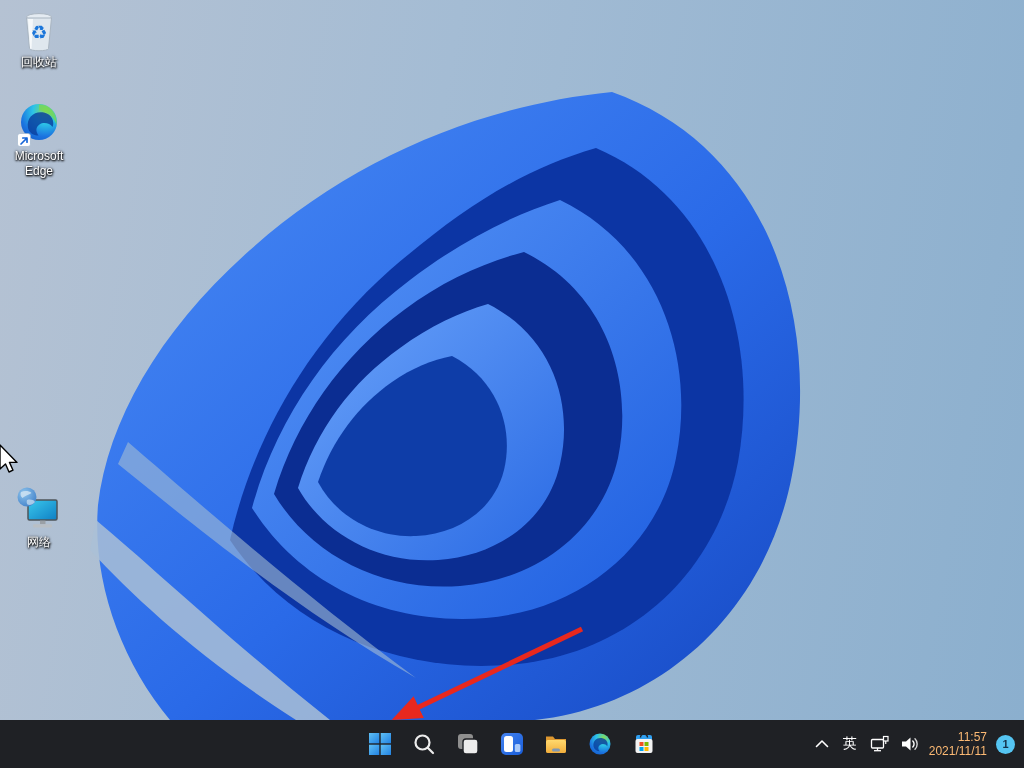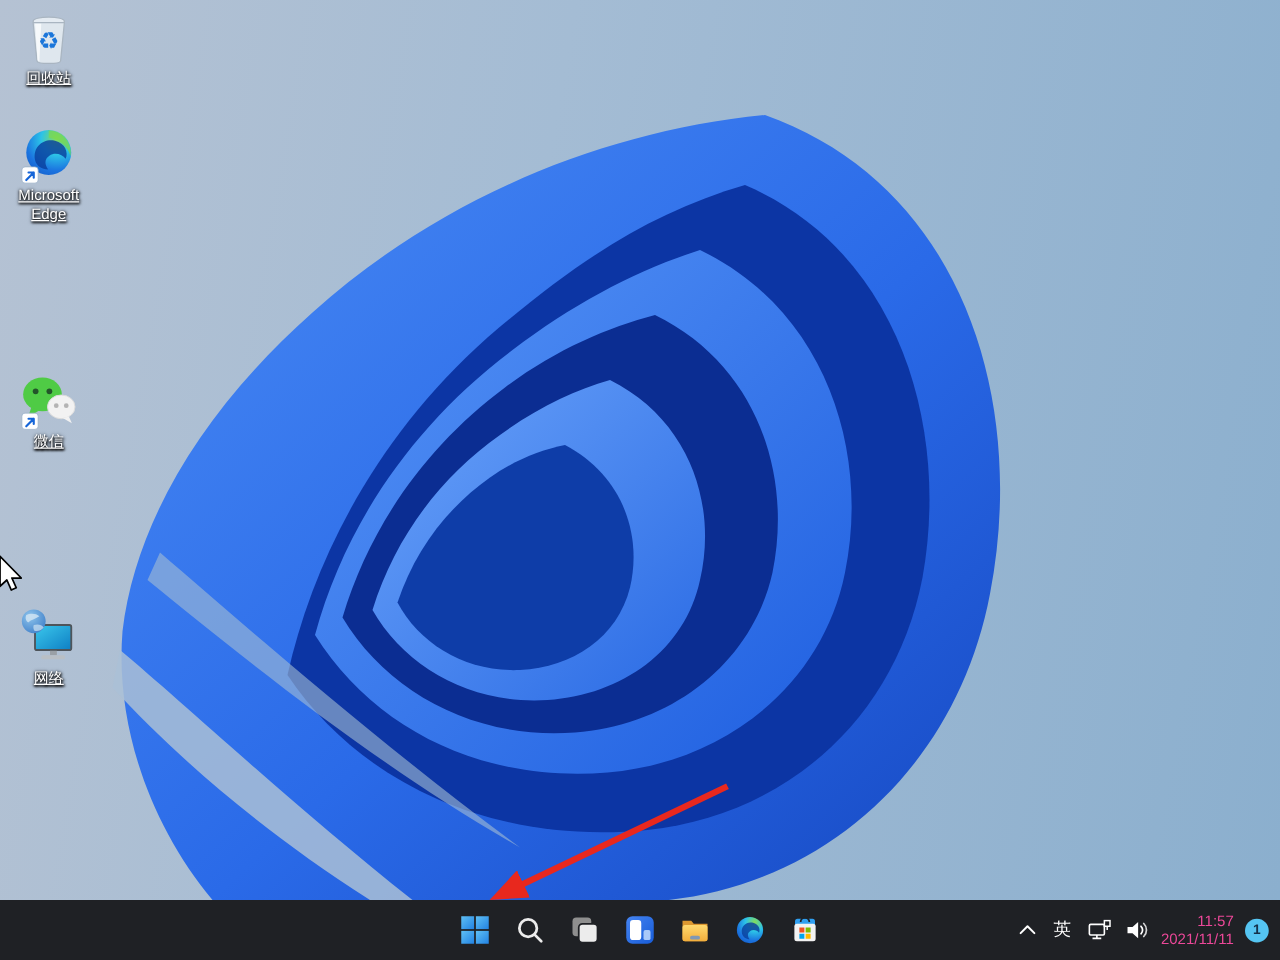--- a/index.html
+++ b/index.html
@@ -8,36 +8,36 @@
   
   .wallpaper{position:absolute;inset:0;bottom:48px;
     background:linear-gradient(100deg,#b5c2d3 0%,#a4bcd4 40%,#8bafce 100%);}
   .bloom{position:absolute;left:0;top:0;width:1024px;height:720px;display:block;}
   
   .desk-icon{position:absolute;left:1px;width:76px;display:flex;flex-direction:column;
     align-items:center;gap:1px;cursor:default;}
   .desk-icon svg{width:48px;height:48px;display:block;}
   .dlabel{color:#fff;font-size:12px;line-height:15px;text-align:center;
     text-shadow:0 1px 2px rgba(0,0,0,.9),0 0 3px rgba(0,0,0,.65),1px 1px 2px rgba(0,0,0,.8);}
-  .dlabel span{display:block;white-space:nowrap;text-decoration:underline;}
+  .dlabel span{display:block;white-space:nowrap;}
   
   .taskbar{position:absolute;left:0;bottom:0;width:1024px;height:48px;background:#1f2125;}
   .tb-center{position:absolute;left:50%;transform:translateX(-50%);bottom:4px;
     display:flex;gap:4px;}
   .tb-btn{width:40px;height:40px;border-radius:6px;display:flex;align-items:center;
     justify-content:center;background:transparent;border:none;padding:0;}
   .tb-btn svg{width:24px;height:24px;display:block;}
   .tray{position:absolute;right:4px;bottom:0;height:48px;display:flex;align-items:center;}
   .tray-btn{height:40px;display:flex;align-items:center;justify-content:center;
     border-radius:5px;color:#fff;}
   .tray-btn svg{width:22px;height:22px;display:block;}
   .ime{font-size:14px;width:30px;}
   .chev{width:26px;}
   .neticon,.volicon{width:30px;}
-  .clock{color:#ec4899;font-size:12px;line-height:14.5px;text-align:right;margin:0 5px 0 4px;}
+  .clock{color:#fdba74;font-size:12px;line-height:14.5px;text-align:right;margin:0 5px 0 4px;}
   .badge{width:19px;height:19px;border-radius:50%;background:#55c5f2;color:#15314a;
     font-size:11px;font-weight:bold;display:flex;align-items:center;justify-content:center;
     margin:0 5px 0 4px;}
   
   .annot{position:absolute;inset:0;pointer-events:none;}
   .cursor{position:absolute;left:-6px;top:443px;pointer-events:none;}
 </style>
 </head>
 <body>
 
@@ -100,38 +100,20 @@
       <rect x="2.5" y="33.5" width="13" height="13" rx="2.5" fill="#fff" stroke="#9ab0c8" stroke-width=".6"></rect>
       <path d="M6,44 L12,38 M12,38 H7.8 M12,38 V42.2" stroke="#1565d8" stroke-width="1.7" fill="none" stroke-linecap="round"></path>
     </svg>
     <div class="dlabel">
       <span>Microsoft</span>
         <span>Edge</span>
     </div>
   </div>
 
 
-  <div class="desk-icon" style="top:297px">
-    <svg viewBox="0 0 48 48">
-      <ellipse cx="19" cy="18.5" rx="15.5" ry="13.5" fill="#4fcb45"></ellipse>
-      <polygon points="10,29 7.5,36.5 16,31.5" fill="#4fcb45"></polygon>
-      <circle cx="13.5" cy="16" r="2.3" fill="#23552a"></circle>
-      <circle cx="24.5" cy="16" r="2.3" fill="#23552a"></circle>
-      <ellipse cx="34" cy="28.5" rx="11" ry="9.5" fill="#f2f2f2" stroke="#dcdcdc" stroke-width=".8"></ellipse>
-      <polygon points="40,36 42.5,41.5 35.5,37.5" fill="#f2f2f2"></polygon>
-      <circle cx="30" cy="27.5" r="1.9" fill="#b4b4b4"></circle>
-      <circle cx="38" cy="27.5" r="1.9" fill="#b4b4b4"></circle>
-      <rect x="2.5" y="33.5" width="13" height="13" rx="2.5" fill="#fff" stroke="#9ab0c8" stroke-width=".6"></rect>
-      <path d="M6,44 L12,38 M12,38 H7.8 M12,38 V42.2" stroke="#1565d8" stroke-width="1.7" fill="none" stroke-linecap="round"></path>
-    </svg>
-    <div class="dlabel">
-      <span>微信</span>
-        <span></span>
-    </div>
-  </div>
 
 
   <div class="desk-icon" style="top:486px">
     <svg viewBox="0 0 48 48">
       <defs>
         <linearGradient id="scr2" x1="0" y1="0" x2="1" y2="1">
           <stop offset="0" stop-color="#3bc8ec"></stop>
             <stop offset="1" stop-color="#0e7fc4"></stop>
         </linearGradient>
         <radialGradient id="glb" cx=".35" cy=".3" r="1">

